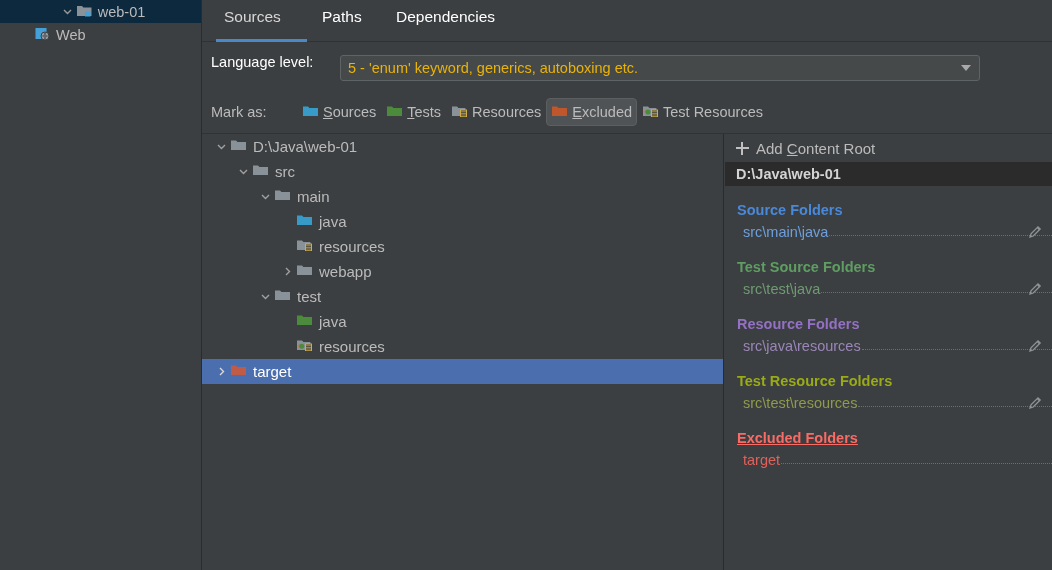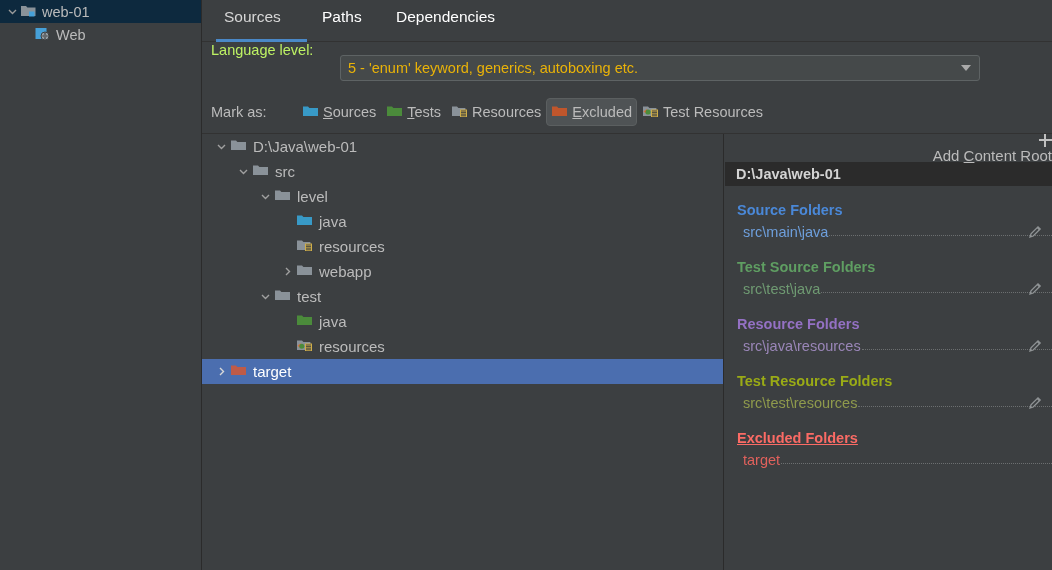--- a/index.html
+++ b/index.html
@@ -35,20 +35,21 @@
   .mod-row {
     display: flex;
     align-items: center;
     height: 23px;
     padding-left: 4px;
     box-sizing: border-box;
     white-space: nowrap;
   }
   .mod-row.selected {
     background: #0d293e;
+    justify-content: center;
   }
   .mod-row .twisty {
     width: 16px;
     flex: 0 0 16px;
     display: flex;
     align-items: center;
     justify-content: center;
     color: #9a9a9a;
   }
   .mod-row .mod-label {
@@ -91,23 +92,23 @@
   }
 
   
   #lang-row {
     position: absolute;
     left: 0; top: 42px;
     width: 850px; height: 50px;
   }
   #lang-label {
     position: absolute;
-    left: 9px; top: 0;
-    font-size: 14.5px;
-    color: #bef264;
+    left: 9px; top: 12px;
+    font-size: 14.5px;
+    color: #ffffff;
   }
   #lang-combo {
     position: absolute;
     left: 138px; top: 13px;
     width: 640px; height: 26px;
     background: #45494a;
     border: 1px solid #5e6364;
     border-radius: 3px;
     box-sizing: border-box;
     display: flex;
@@ -213,25 +214,24 @@
   
   #detail-panel {
     position: absolute;
     left: 523px; top: 134px;
     width: 327px; height: 436px;
     background: #3c3f41;
     overflow: hidden;
   }
   #add-root-row {
     display: flex;
-    align-items: flex-end;
+    align-items: center;
     height: 28px;
     padding-left: 11px;
     cursor: default;
-    flex-direction: column;
   }
   .plus-icon {
     position: relative;
     width: 13px; height: 13px;
     flex: 0 0 13px;
   }
   .plus-icon::before, .plus-icon::after {
     content: "";
     position: absolute;
     background: #c0c0c0;
@@ -449,21 +449,21 @@
         <span class="arrow">
           <svg width="11" height="11" viewBox="0 0 11 11">
               <path d="M2 4 L5.5 7.5 L9 4" fill="none" stroke="#a0a0a0" stroke-width="1.4"></path>
             </svg>
         </span>
         <span>
           <svg width="17" height="14" viewBox="0 0 17 14">
               <path d="M1 2.5 h5 l1.4 1.6 h8.6 v8 h-15 z" fill="#8a9299"></path>
             </svg>
         </span>
-        <span class="tlabel">level</span>
+        <span class="tlabel">main</span>
       </div>
 
       <div class="tree-row" style="padding-left:94px;">
         <span>
           <svg width="17" height="14" viewBox="0 0 17 14">
               <path d="M1 2.5 h5 l1.4 1.6 h8.6 v8 h-15 z" fill="#389ac7"></path>
             </svg>
         </span>
         <span class="tlabel">java</span>
       </div>

